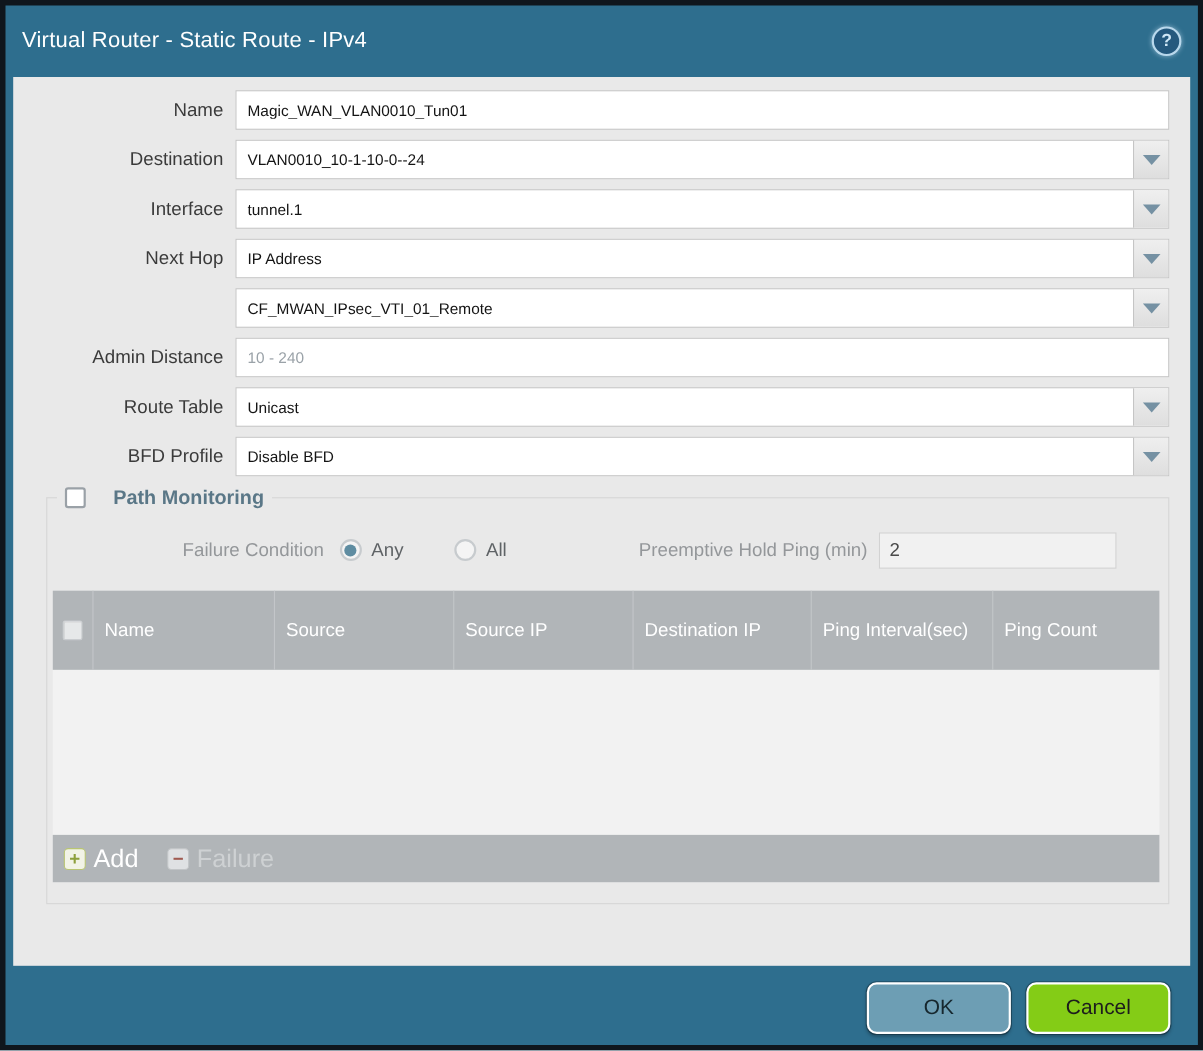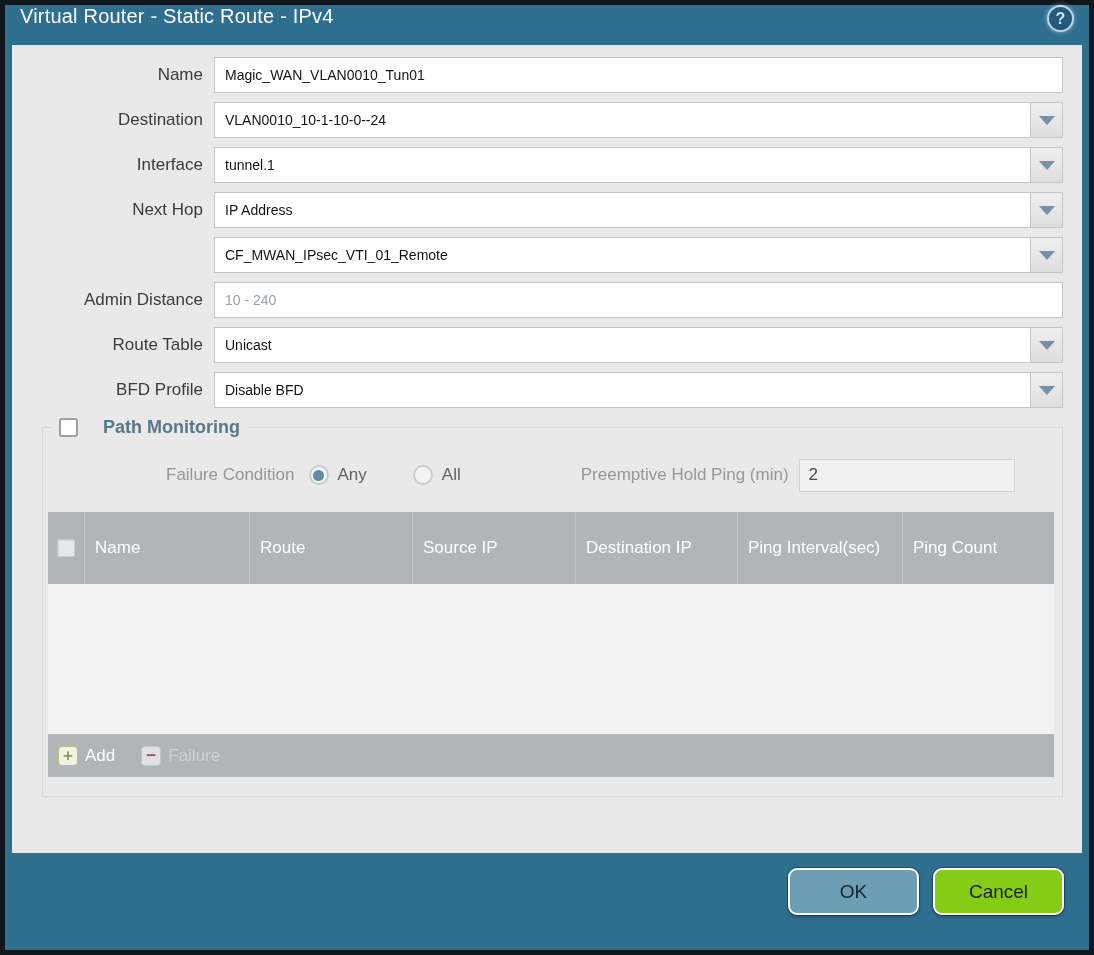--- a/index.html
+++ b/index.html
@@ -8,22 +8,22 @@
 
   .dialog {
     width: 1094px; height: 955px;
     background: #2e6e8e;
     border: 5px solid #0f161d;
     display: flex; flex-direction: column;
   }
 
   
   .titlebar {
-    height: 40px; flex: none;
-    display: flex; 
+    height: 65px; flex: none;
+    display: flex; align-items: center;
     padding: 0 15px;
   }
   .title { color: #ffffff; font-size: 20px; letter-spacing: .2px; }
   .help-btn {
     margin-left: auto;
     width: 27px; height: 27px; border-radius: 50%;
     background: #25597e;
     border: 2px solid #b9d8ec;
     box-shadow: 0 0 5px rgba(220,240,255,.55);
     color: #cfe7f6; font-size: 16px; font-weight: bold;
@@ -141,21 +141,21 @@
   .c-count { flex: 1; }
 
   .grid-body { height: 150px; background: #f2f2f2; }
 
   .grid-footer {
     height: 43px; background: #b1b5b8;
     display: flex; align-items: center;
     padding-left: 10px; gap: 26px;
   }
   .gf-btn { display: flex; align-items: center; gap: 7px; cursor: pointer; }
-  .gf-label { font-size: 17px; color: #ffffff; }
+  .gf-label { font-size: 23px; color: #ffffff; }
   .gf-btn.disabled .gf-label { color: #ced1d3; }
   .mini-icon {
     width: 20px; height: 20px; border-radius: 4px;
     display: flex; align-items: center; justify-content: center;
     font-size: 17px; font-weight: bold; line-height: 1;
   }
   .add-icon { background: #f2f3e6; border: 1px solid #b9c573; color: #8ea03c; }
   .del-icon { background: #dfe1e3; border: 1px solid #c2c5c7; color: #a05a50; }
 
   
@@ -279,21 +279,21 @@
         <span class="ph-label">Preemptive Hold Ping (min)</span>
         <input class="ph-input" value="2" style="">
       </div>
 
       <div class="grid">
         <div class="grid-header">
           <div class="gh-cell gh-check">
             <div class="hdr-checkbox"></div>
           </div>
           <div class="gh-cell c-name">Name</div>
-          <div class="gh-cell c-enable">Route</div>
+          <div class="gh-cell c-enable">Source</div>
           <div class="gh-cell c-srcip">Source IP</div>
           <div class="gh-cell c-dstip">Destination IP</div>
           <div class="gh-cell c-ping">Ping Interval(sec)</div>
           <div class="gh-cell c-count">Ping Count</div>
         </div>
         <div class="grid-body"></div>
         <div class="grid-footer">
           <div class="gf-btn">
             <div class="mini-icon add-icon">+</div>
             <span class="gf-label">Add</span>

